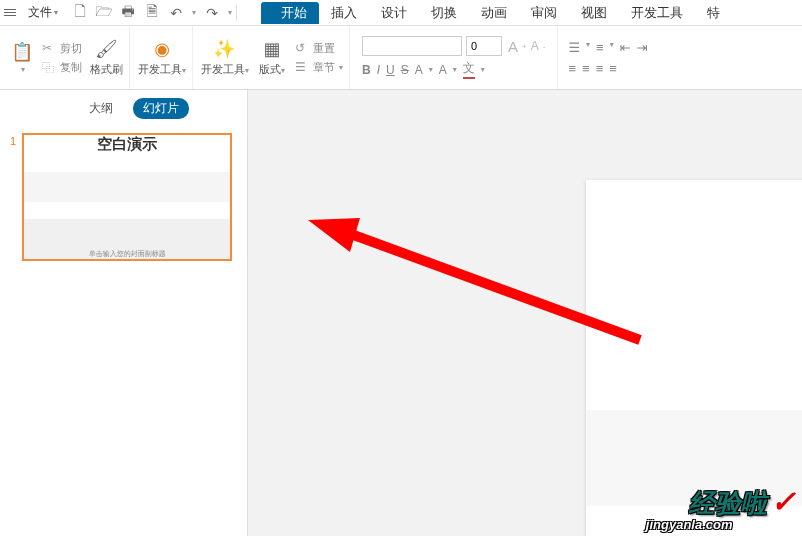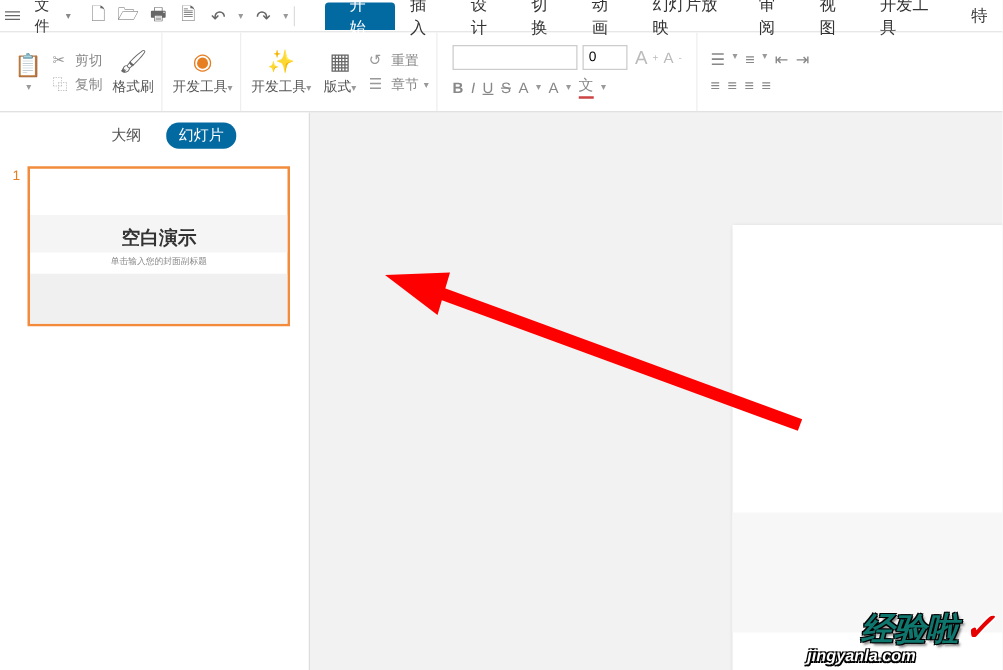--- a/index.html
+++ b/index.html
@@ -44,21 +44,21 @@
     
     
     .body-area { display: flex; height: calc(100% - 90px); }
     .side-panel { width: 248px; background: #fff; border-right: 1px solid #ddd; display: flex; flex-direction: column; }
     .panel-tabs { display: flex; justify-content: center; gap: 10px; padding: 8px 0; margin-left: 21px; }
     .ptab { font-size: 12px; color: #555; padding: 2px 10px; border-radius: 10px; cursor: pointer; }
     .ptab.active { background: #0369a1; color: #fff; }
     
     .thumb-wrap { display: flex; padding: 6px 10px; }
     .thumb-num { font-size: 11px; color: #e67e22; margin-right: 6px; padding-top: 2px; }
-    .thumb { width: 210px; height: 128px; border: 2px solid #f28c3c; background: #fff; display: flex; flex-direction: column; justify-content: center; align-items: center; position: relative; overflow: hidden; }
+    .thumb { width: 210px; height: 128px; border: 2px solid #f28c3c; background: #fff; display: flex; flex-direction: column; justify-content: space-between; align-items: center; position: relative; overflow: hidden; }
     .thumb-bg-top { position: absolute; top: 30%; height: 24%; width: 100%; background: #f5f5f5; }
     .thumb-bg-bot { position: absolute; bottom: 0; height: 32%; width: 100%; background: #f0f0f0; }
     .thumb-title { position: relative; font-size: 15px; font-weight: bold; color: #333; margin-bottom: 4px; }
     .thumb-sub { position: relative; font-size: 7px; color: #888; }
     
     .canvas-area { flex: 1; position: relative; background: #f2f2f2; overflow: hidden; }
     .slide { position: absolute; left: 344px; top: 90px; width: 600px; height: 480px; background: #fff; box-shadow: 0 1px 4px rgba(0,0,0,.15); transform: translateX(-6px); }
     .slide-bg { position: absolute; top: 48%; height: 20%; width: 100%; background: #f7f7f7; }
     
     
@@ -93,21 +93,20 @@
     <span class="qa-icon">↷</span>
     <span class="caret-sm">▾</span>
   </div>
   <div class="sep-v"></div>
   <div class="tabs">
     <div class="tab active">开始</div>
     <div class="tab">插入</div>
     <div class="tab">设计</div>
     <div class="tab">切换</div>
     <div class="tab">动画</div>
-    <div class="tab">幻灯片放映</div>
     <div class="tab">审阅</div>
     <div class="tab">视图</div>
     <div class="tab">开发工具</div>
     <div class="tab">特</div>
   </div>
 </div>
 
 <div class="ribbon">
   <div class="rib-group" style="flex-direction:row;gap:8px;">
     <div class="rib-big">

